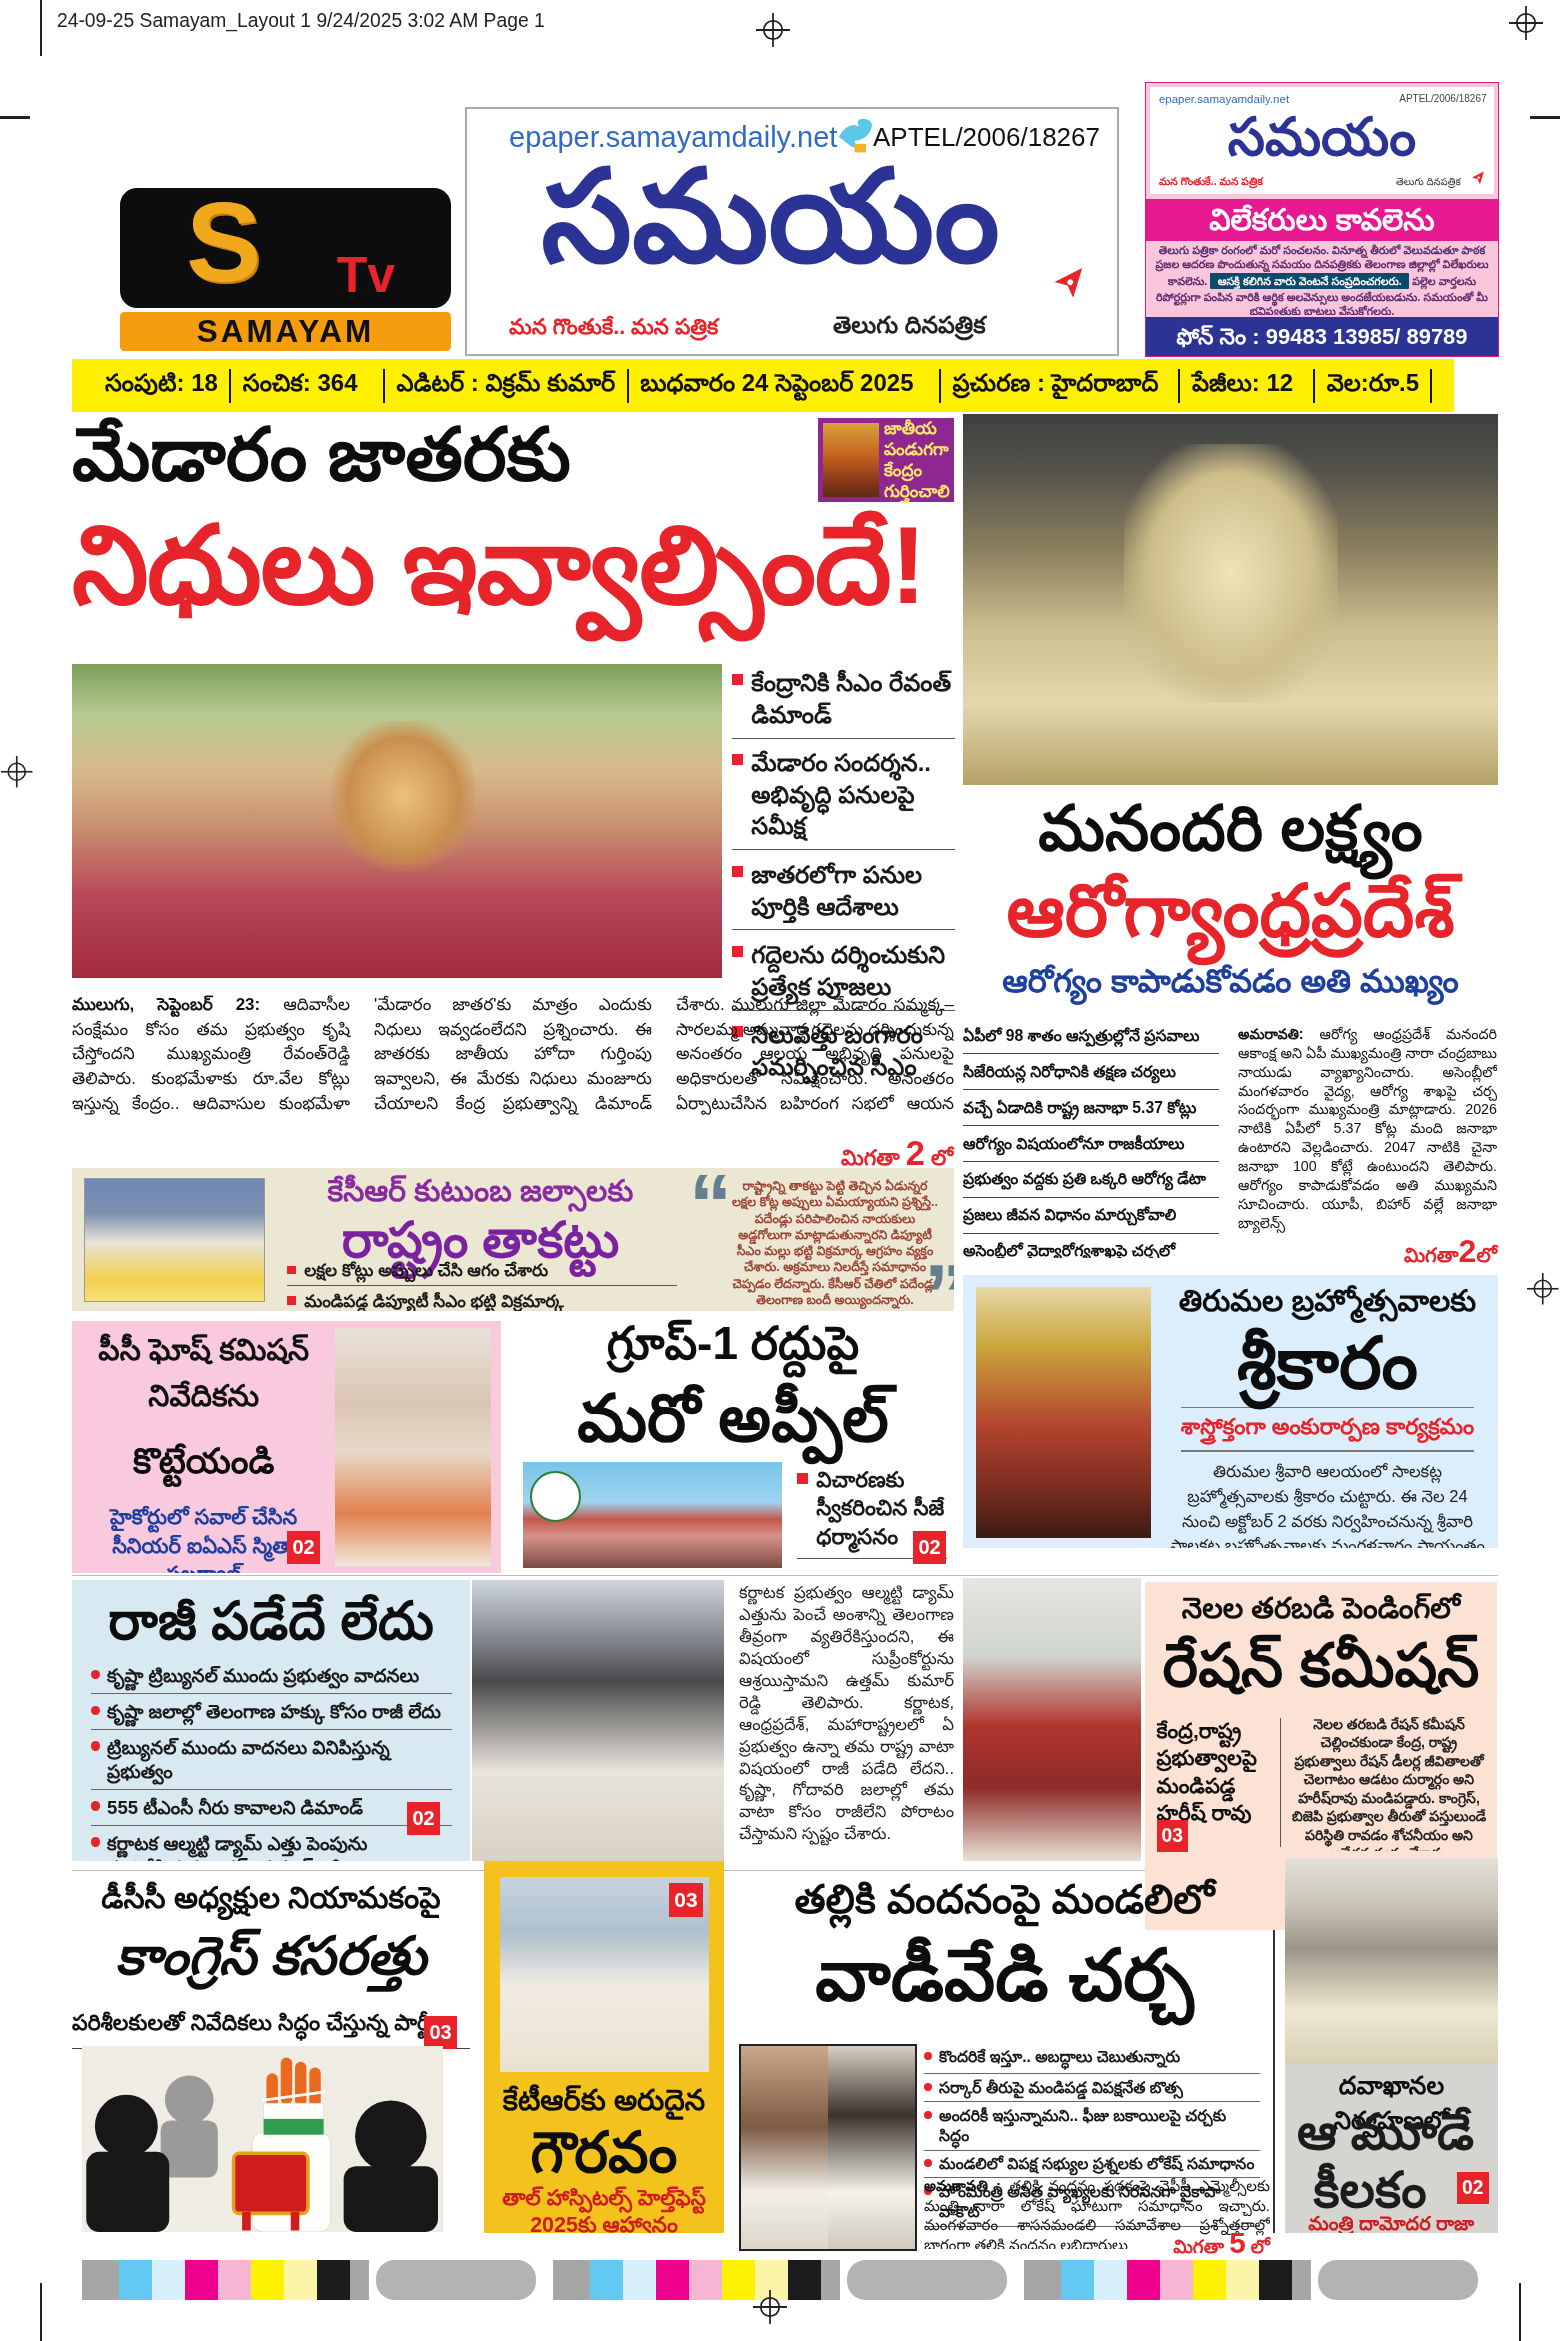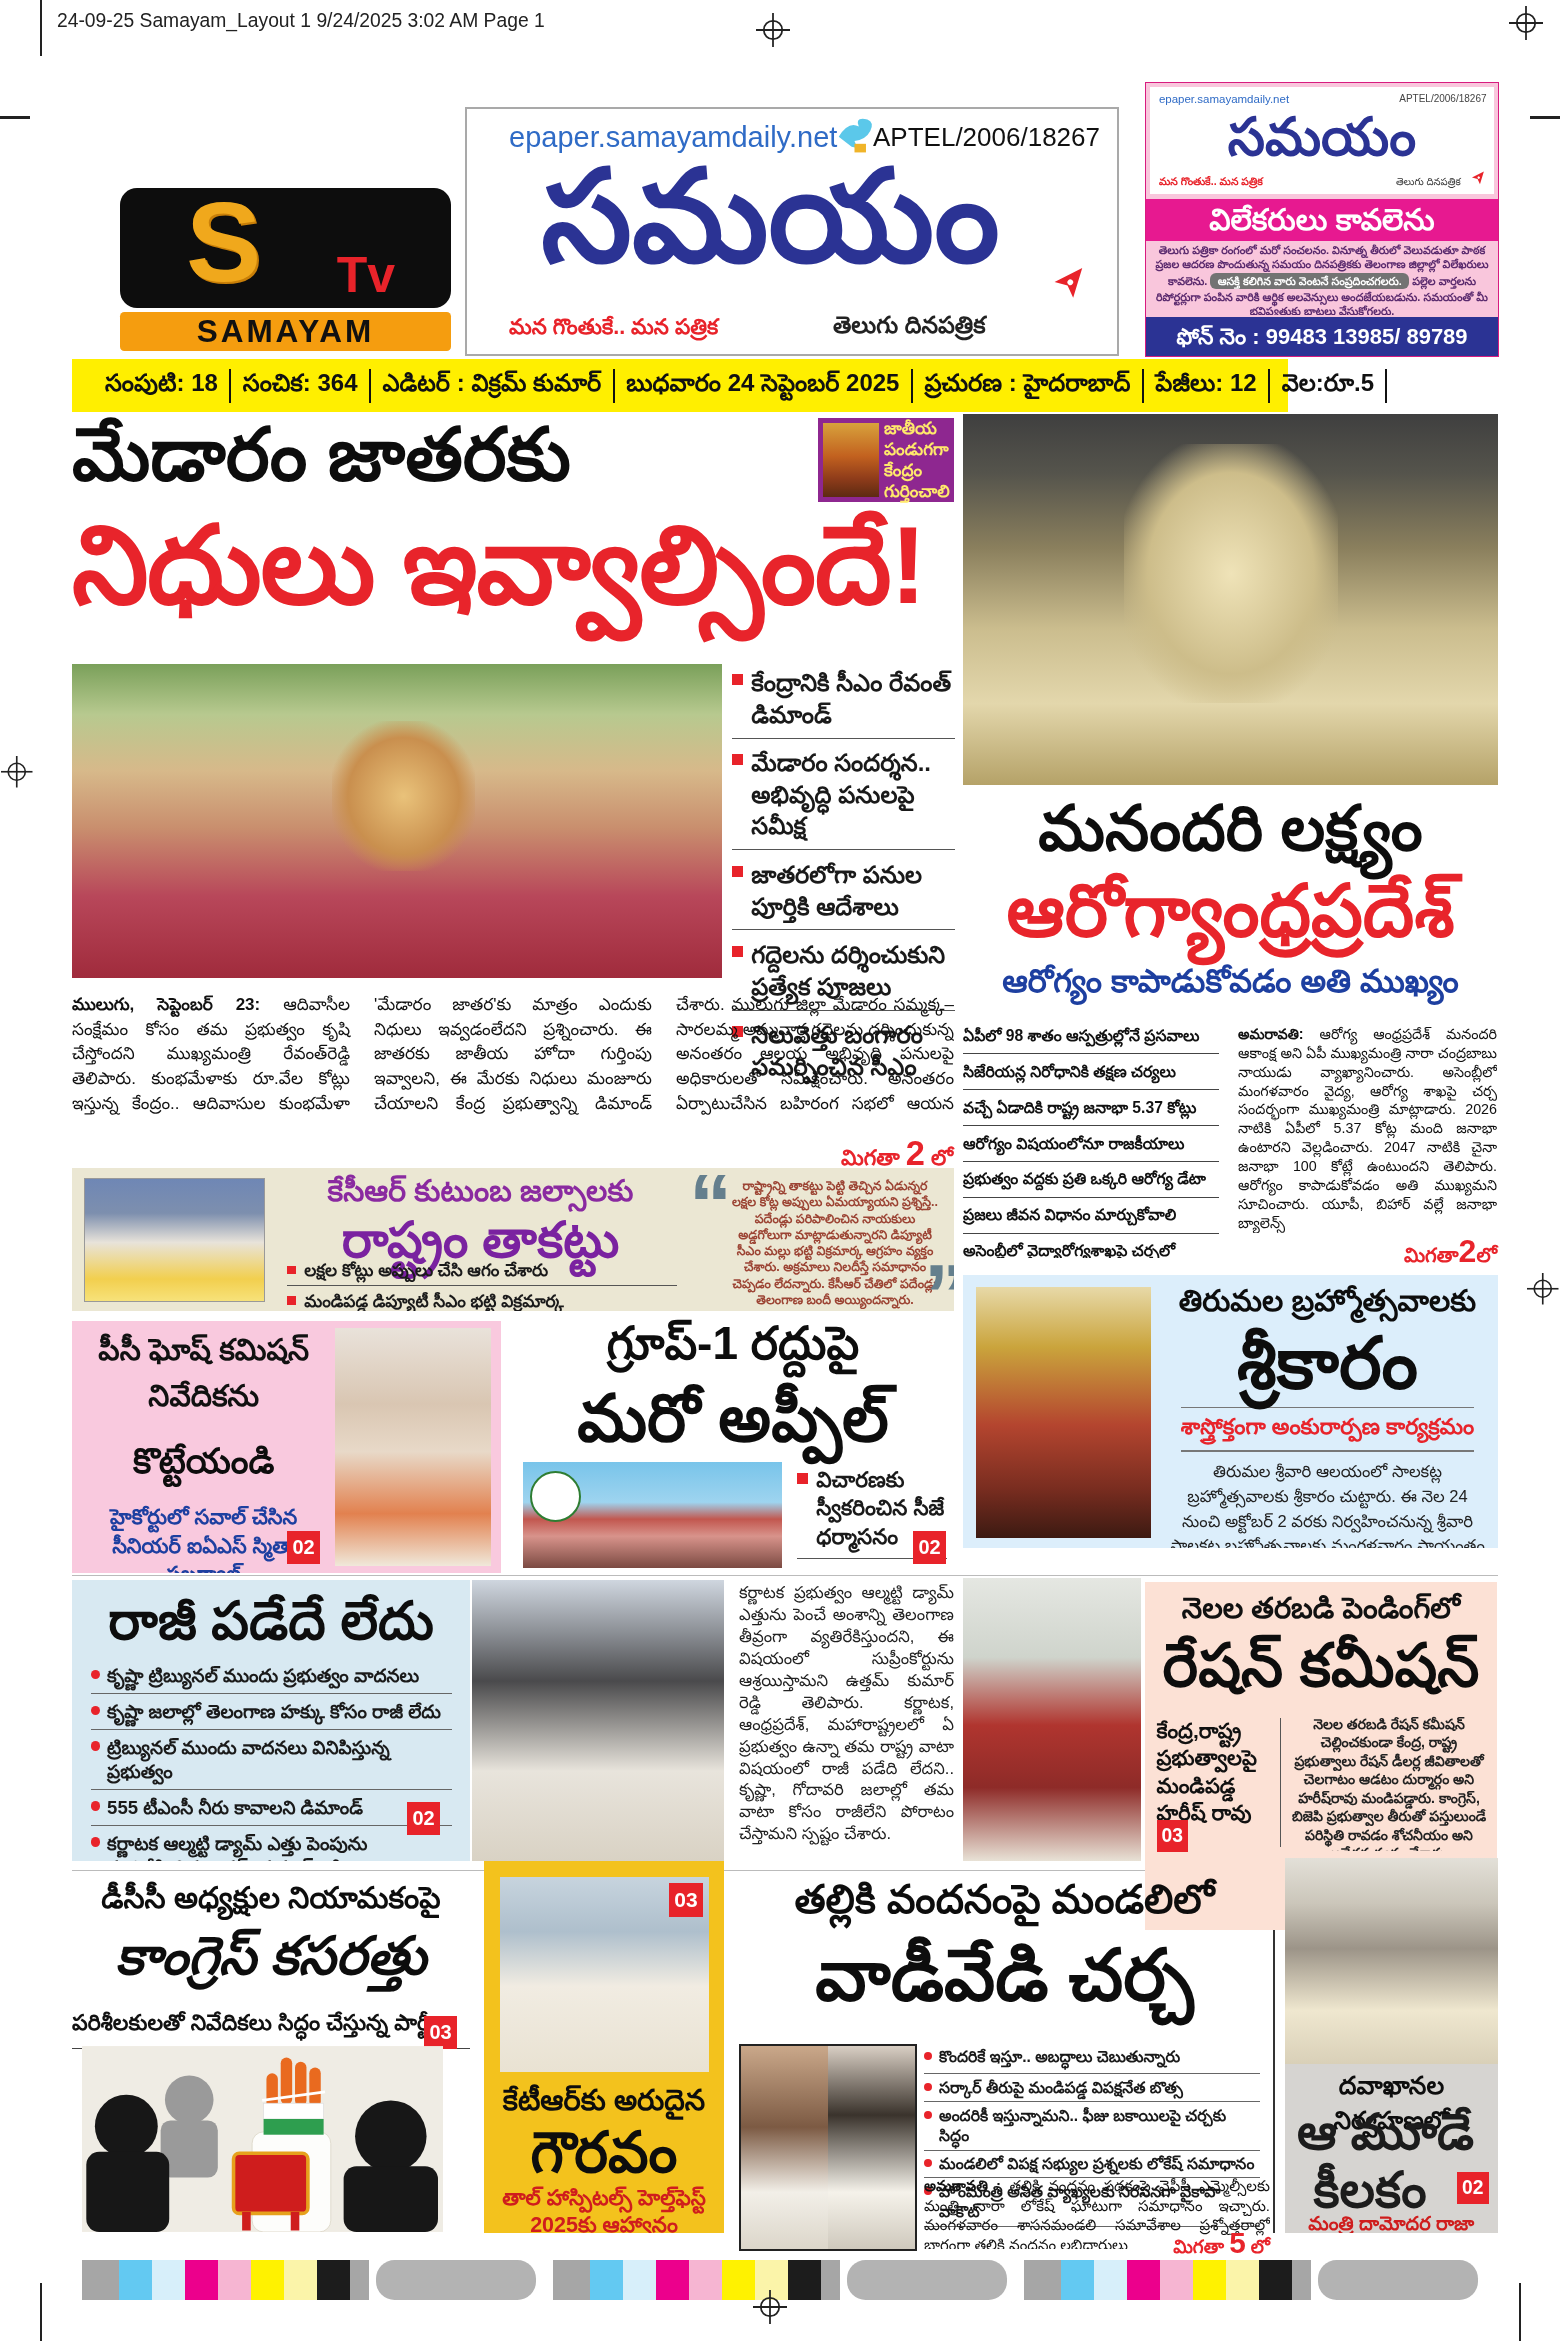--- a/index.html
+++ b/index.html
@@ -110,28 +110,28 @@
             <path d="M35 4 L52 44 L35 36 L18 44 Z" fill="#e8232a"></path>
             <circle cx="35" cy="30" r="4" fill="#fff"></circle>
           </g>
         </svg>
     </span>
   </div>
   <div class="ctr" style="position:absolute;left:0;right:0;top:116px;height:42px;background:#e71990;color:#fff;
               font-size:30px;font-weight:bold;line-height:42px;">విలేకరులు కావలెను</div>
   <div class="ctr clip" style="position:absolute;left:7.2px;right:7.2px;top:160px;height:72px;font-size:11px;line-height:1.3;color:#5a2a6e;font-weight:bold;">
     <span>తెలుగు పత్రికా రంగంలో మరో సంచలనం. వినూత్న తీరులో వెలువడుతూ పాఠక ప్రజల ఆదరణ పొందుతున్న సమయం దినపత్రికకు తెలంగాణ జిల్లాల్లో విలేఖరులు కావలెను.</span>
-    <span style="display:inline-block;background:#737373;color:#fff;border-radius:6px;padding:0.7px 7.2px;margin:1.4px 0;">ఆసక్తి కలిగిన వారు వెంటనే సంప్రదించగలరు.</span>
+    <span style="display:inline-block;background:#0c4a6e;color:#fff;border-radius:1px;padding:0.7px 7.2px;margin:1.4px 0;">ఆసక్తి కలిగిన వారు వెంటనే సంప్రదించగలరు.</span>
     <span>పల్లెల వార్తలను రిపోర్టర్లుగా పంపిన వారికి ఆర్థిక అలవెన్సులు అందజేయబడును. సమయంతో మీ భవిష్యత్తుకు బాటలు వేసుకోగలరు.</span>
   </div>
   <div class="ctr" style="position:absolute;left:0;right:0;bottom:0;height:39px;background:#2b3394;color:#fff;
               font-size:22px;font-weight:bold;line-height:39px;">ఫోన్ నెం : 99483 13985/ 89789 80131</div>
 </div>
 
-<div class="abs" style="left:72px;top:359px;width:1216px;height:53px;background:#ffef00;display:flex;align-items:center;
+<div class="abs" style="left:72px;top:359px;width:1382px;height:53px;background:#ffef00;display:flex;align-items:center;
             font-size:24px;font-weight:bold;color:#111;padding:0 21.5px;box-sizing:border-box;">
   <span class="dl-item">సంపుటి: 18</span>
   <span class="dl-item dl-sep">సంచిక: 364</span>
   <span style="flex:1;"></span>
   <span class="dl-item dl-sep">ఎడిటర్ : విక్రమ్ కుమార్</span>
   <span class="dl-item dl-sep">బుధవారం 24 సెప్టెంబర్ 2025</span>
   <span style="flex:1;"></span>
   <span class="dl-item dl-sep">ప్రచురణ : హైదరాబాద్</span>
   <span style="flex:0.6;"></span>
   <span class="dl-item dl-sep">పేజీలు: 12</span>

